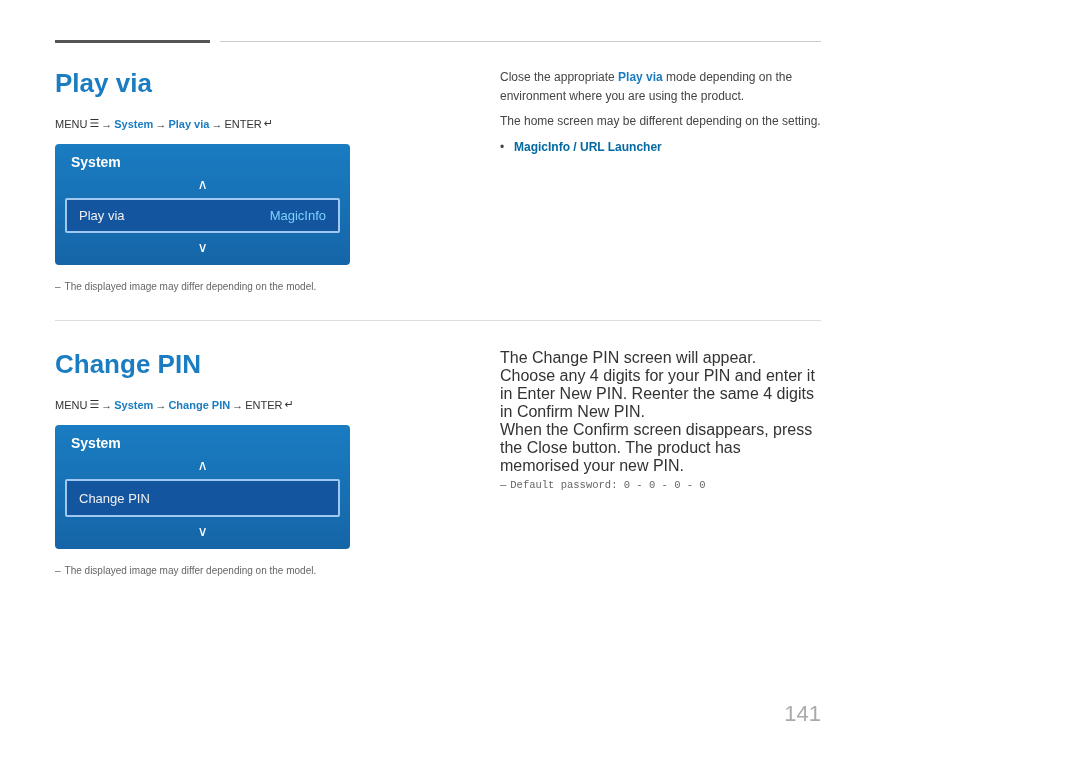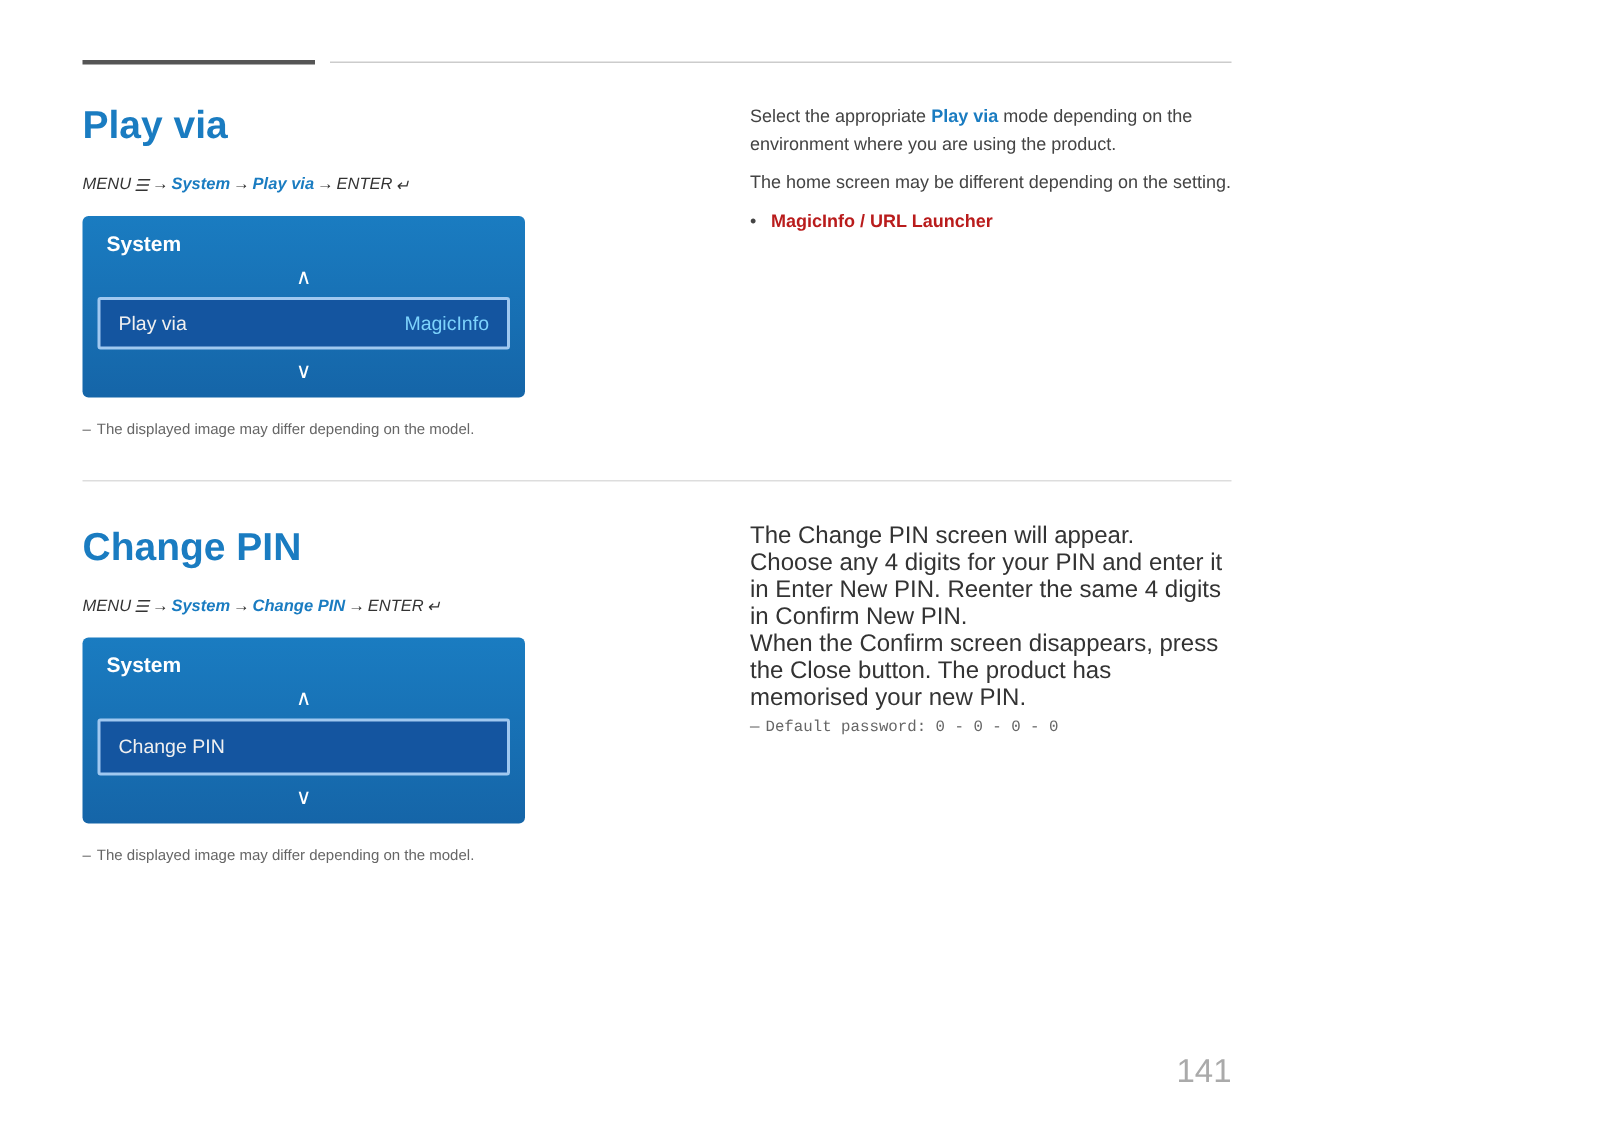--- a/index.html
+++ b/index.html
@@ -62,24 +62,23 @@
       color: #1a7cc1;
       margin-bottom: 18px;
     }
 
     
     .menu-path {
       font-size: 11px;
       color: #333;
       margin-bottom: 14px;
       display: flex;
-      align-items: flex-start;
+      align-items: center;
       flex-wrap: wrap;
       gap: 2px;
-      font-style: italic;
     }
     .menu-path .highlight {
       color: #1a7cc1;
       font-weight: bold;
     }
 
     
     .system-box {
       background: linear-gradient(to bottom, #1a7cc1, #1565a8);
       border-radius: 4px;
@@ -155,21 +154,21 @@
       color: #1a7cc1;
       font-weight: bold;
     }
 
     .bullet-list {
       list-style: none;
       margin-top: 6px;
     }
     .bullet-list li {
       font-size: 12px;
-      color: #b91c1c;
+      color: #0369a1;
       font-weight: bold;
       padding-left: 14px;
       position: relative;
       line-height: 1.6;
     }
     .bullet-list li::before {
       content: '•';
       position: absolute;
       left: 0;
       color: #444;
@@ -265,21 +264,21 @@
         <div class="system-box-chevron-down">∨</div>
       </div>
 
       <div class="note-text">
         <span class="note-dash">–</span><span>The displayed image may differ depending on the model.</span>
       </div>
     </div>
 
     <div class="right-col">
       <p>
-        <span>Select the appropriate </span><span class="highlight-blue">Play via</span><span> mode depending on the environment where you are using the product.</span>
+        <span>Close the appropriate </span><span class="highlight-blue">Play via</span><span> mode depending on the environment where you are using the product.</span>
       </p>
       <p>The home screen may be different depending on the setting.</p>
       <ul class="bullet-list">
         <li>MagicInfo / URL Launcher</li>
       </ul>
     </div>
   </div>
 
   <div class="section-separator"></div>
 

